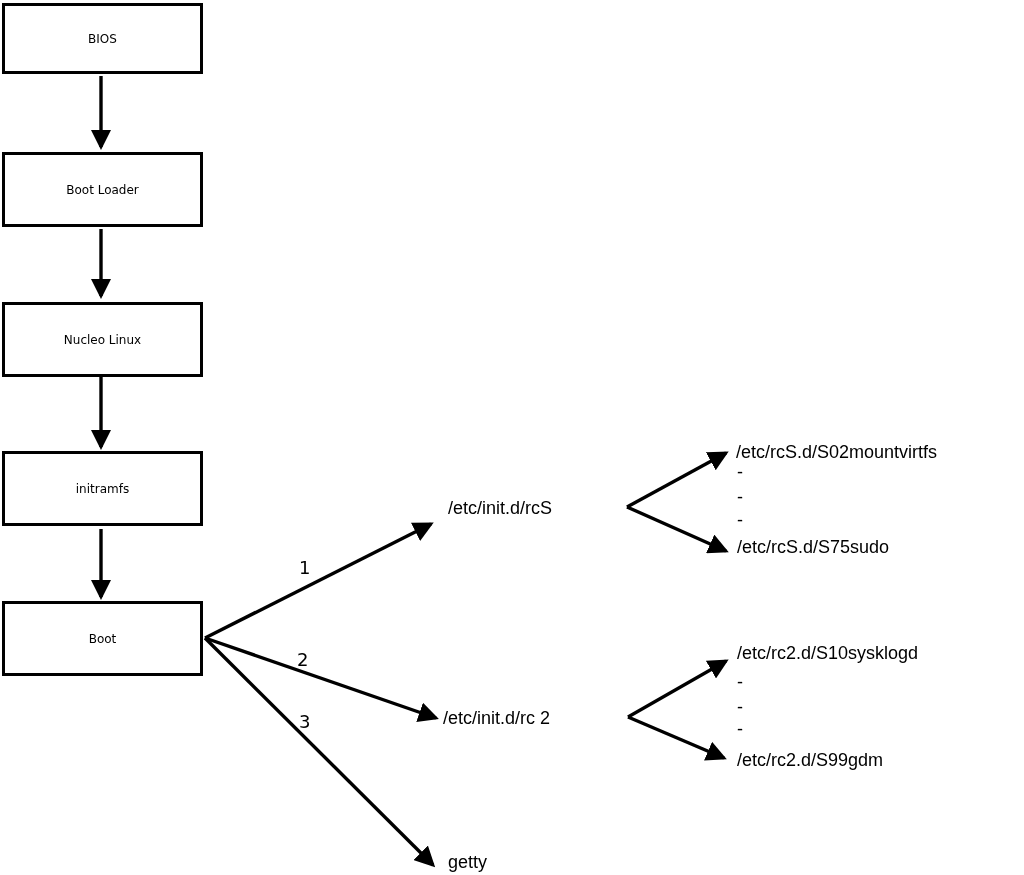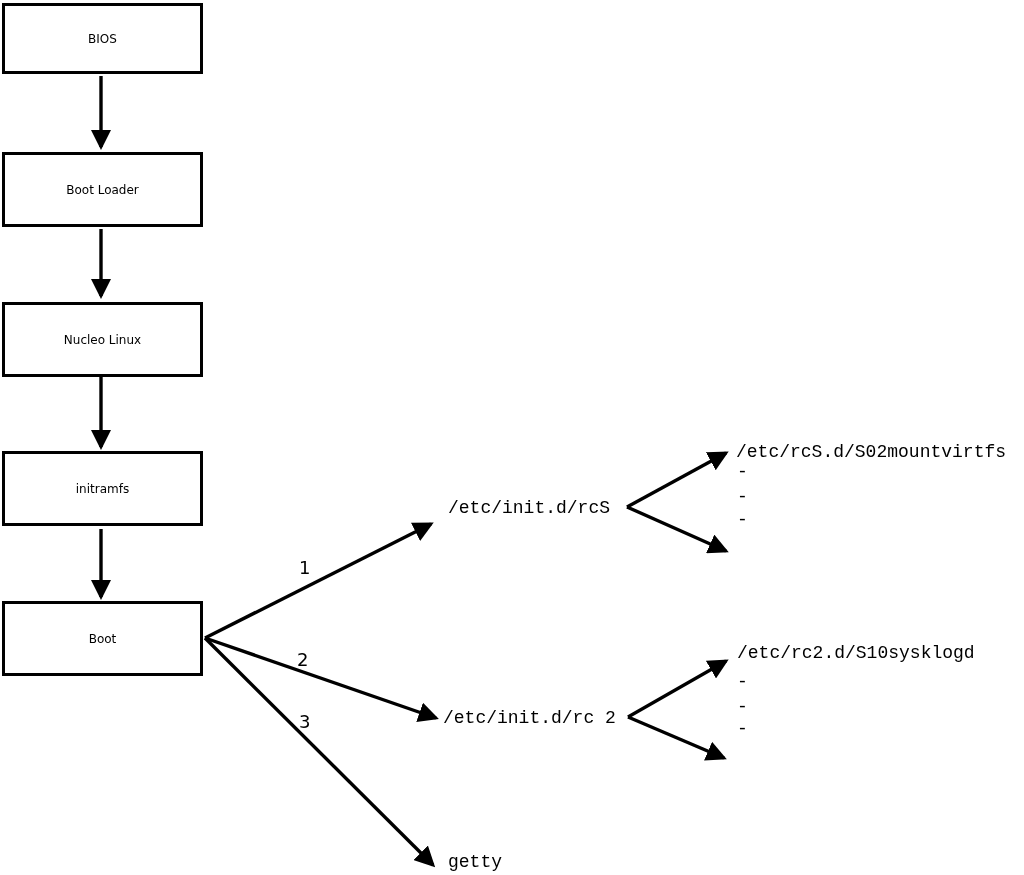--- a/index.html
+++ b/index.html
@@ -40,21 +40,21 @@
   .box-init       { top: 601px; height: 69px; }
   .caption {
     position: absolute;
     left: 364px;
     top: 103px;
     font-size: 19px;
     white-space: nowrap;
   }
   .mono {
     position: absolute;
-    font-family: Liberation Mono, monospace;
+    font-family: Liberation Sans, sans-serif;
     font-size: 18px;
     line-height: 20px;
     white-space: pre;
   }
   .num-label {
     position: absolute;
     font-size: 18px;
     line-height: 20px;
   }
 </style>
@@ -106,22 +106,24 @@
 
   <div class="num-label" style="left:299px; top:558px;">1</div>
   <div class="num-label" style="left:297px; top:650px;">2</div>
   <div class="num-label" style="left:299px; top:712px;">3</div>
 
   <div class="mono" style="left:448px; top:498px;">/etc/init.d/rcS</div>
   <div class="mono" style="left:736px; top:442px;">/etc/rcS.d/S02mountvirtfs</div>
   <div class="mono" style="left:737px; top:462px;">-</div>
   <div class="mono" style="left:737px; top:487px;">-</div>
   <div class="mono" style="left:737px; top:510px;">-</div>
+  <div class="mono" style="left:737px; top:537px;">/etc/rcS.d/S75sudo</div>
 
   <div class="mono" style="left:443px; top:708px;">/etc/init.d/rc 2</div>
   <div class="mono" style="left:737px; top:643px;">/etc/rc2.d/S10sysklogd</div>
   <div class="mono" style="left:737px; top:672px;">-</div>
   <div class="mono" style="left:737px; top:697px;">-</div>
   <div class="mono" style="left:737px; top:719px;">-</div>
+  <div class="mono" style="left:737px; top:750px;">/etc/rc2.d/S99gdm</div>
 
   <div class="mono" style="left:448px; top:852px;">getty</div>
 
 </div>
 
 </body></html>

